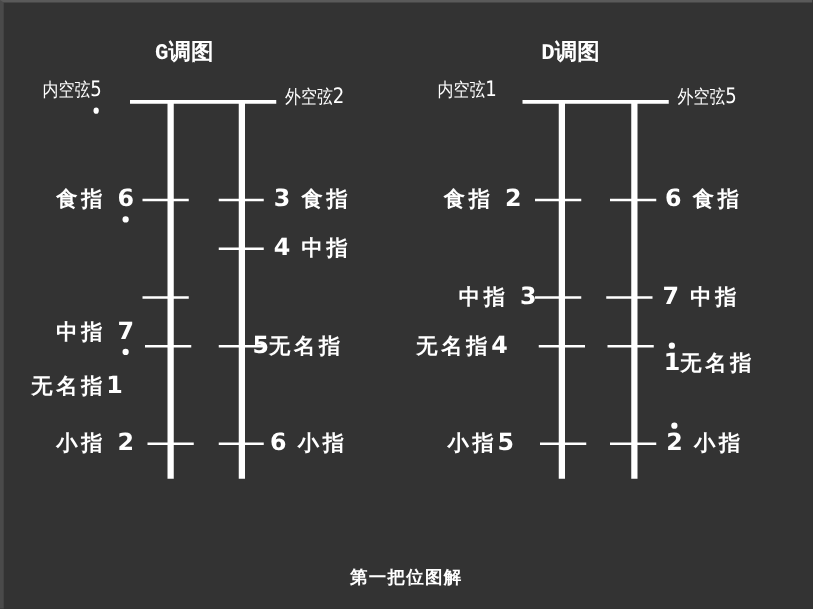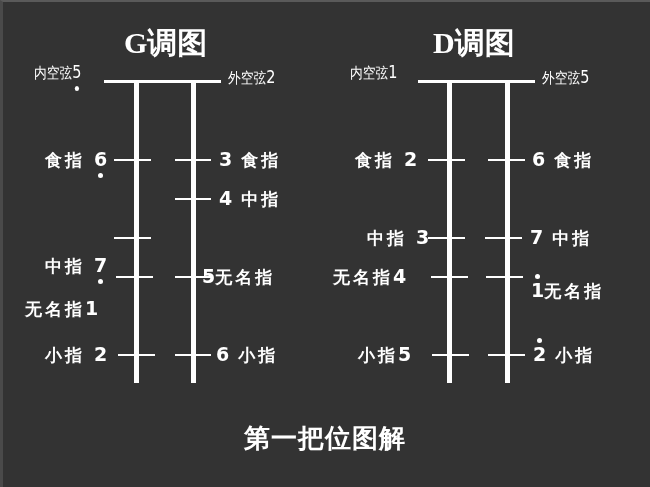--- a/index.html
+++ b/index.html
@@ -10,41 +10,41 @@
     font-family: "DejaVu Sans", "Liberation Sans", sans-serif;
     color: #ffffff;
   }
   .frame {
     position: absolute; left: 0; top: 0; width: 650px; height: 487px;
     box-sizing: border-box;
     border-left: 3px solid #4a4a4a;
     border-top: 2px solid #5a5a5a;
   }
   .title {
-    position: absolute; font-family: Liberation Serif, serif;
-    font-weight: bold; font-size: 30px; line-height: 26px; white-space: nowrap;
+    position: absolute; font-family: Liberation Mono, monospace;
+    font-weight: bold; font-size: 18px; line-height: 26px; white-space: nowrap;
   }
   .label {
     position: absolute; font-size: 17px; line-height: 20px; font-weight: bold;
     white-space: nowrap; letter-spacing: 3px;
   }
   .label.open { font-size: 15px; font-weight: normal; letter-spacing: 0px; transform: scaleX(0.85); transform-origin: left center; }
   .num { position: relative; display: inline-block; font-size: 19px; letter-spacing: 0; }
   .dot-below::after, .dot-above::before {
     content: ""; position: absolute; left: 50%; width: 5px; height: 5px; margin-left: -2.5px;
     background: #fff; border-radius: 50%;
   }
   .dot-below::after { bottom: -9px; }
   .dot-above::before { top: -6px; }
   .hline { position: absolute; background: #ffffff; height: 3px; }
   .vline { position: absolute; background: #ffffff; width: 5px; }
   .tick { position: absolute; background: #ffffff; height: 2px; }
   .caption {
-    position: absolute; left: 0; width: 650px; top: 424px; text-align: center;
-    font-size: 26px; font-weight: bold; line-height: 28px; letter-spacing: 1px;
+    position: absolute; left: 0; width: 650px; top: 448px; text-align: center;
+    font-size: 14px; font-weight: bold; line-height: 28px; letter-spacing: 1px;
   }
 </style>
 </head>
 <body>
 
 <div class="frame"></div>
 
 <div>
   <div class="title" style="left:124px;top:30px;">G调图</div>
 

